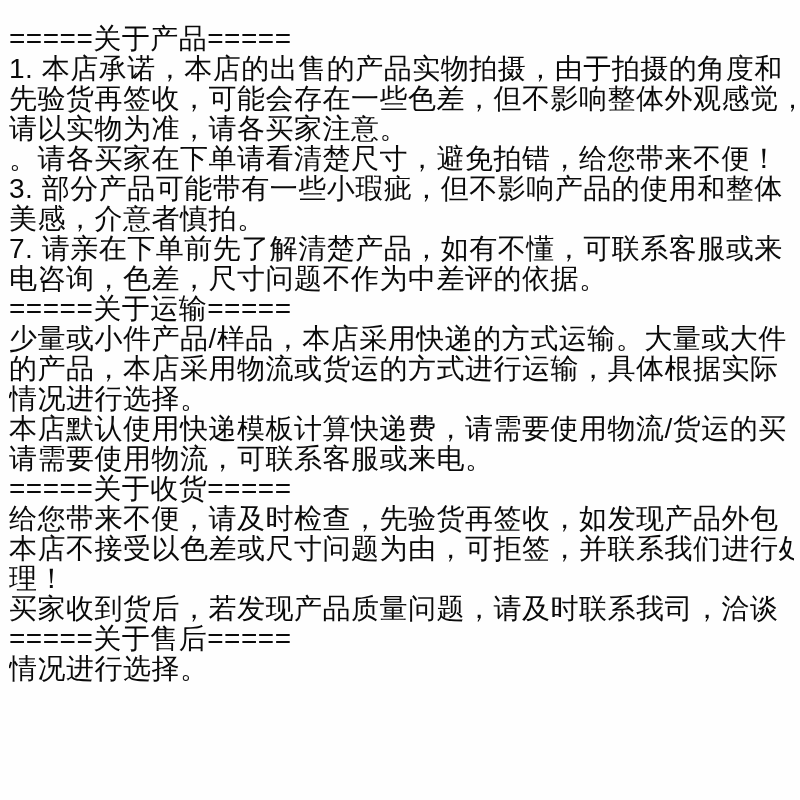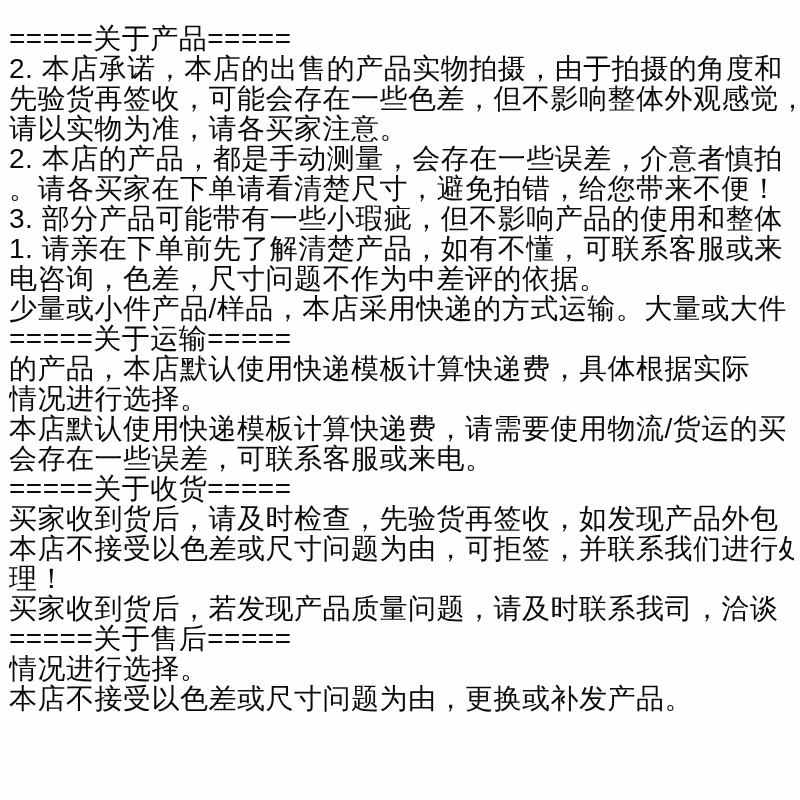--- a/index.html
+++ b/index.html
@@ -31,46 +31,45 @@
     padding: 0;
   }
 </style>
 </head>
 <body>
 
 <div class="page">
 
   <section>
     <div class="ln">=====关于产品=====</div>
-    <div class="ln">2. 本店承诺，本店的出售的产品实物拍摄，由于拍摄的角度和</div>
+    <div class="ln">1. 本店承诺，本店的出售的产品实物拍摄，由于拍摄的角度和</div>
     <div class="ln">先验货再签收，可能会存在一些色差，但不影响整体外观感觉，</div>
     <div class="ln">请以实物为准，请各买家注意。</div>
-    <div class="ln">2. 本店的产品，都是手动测量，会存在一些误差，介意者慎拍</div>
     <div class="ln">。请各买家在下单请看清楚尺寸，避免拍错，给您带来不便！</div>
     <div class="ln">3. 部分产品可能带有一些小瑕疵，但不影响产品的使用和整体</div>
-    <div class="ln">1. 请亲在下单前先了解清楚产品，如有不懂，可联系客服或来</div>
+    <div class="ln">美感，介意者慎拍。</div>
+    <div class="ln">7. 请亲在下单前先了解清楚产品，如有不懂，可联系客服或来</div>
     <div class="ln">电咨询，色差，尺寸问题不作为中差评的依据。</div>
   </section>
 
   <section>
+    <div class="ln">=====关于运输=====</div>
     <div class="ln">少量或小件产品/样品，本店采用快递的方式运输。大量或大件</div>
-    <div class="ln">=====关于运输=====</div>
-    <div class="ln">的产品，本店默认使用快递模板计算快递费，具体根据实际</div>
+    <div class="ln">的产品，本店采用物流或货运的方式进行运输，具体根据实际</div>
     <div class="ln">情况进行选择。</div>
     <div class="ln">本店默认使用快递模板计算快递费，请需要使用物流/货运的买</div>
-    <div class="ln">会存在一些误差，可联系客服或来电。</div>
+    <div class="ln">请需要使用物流，可联系客服或来电。</div>
   </section>
 
   <section>
     <div class="ln">=====关于收货=====</div>
-    <div class="ln">买家收到货后，请及时检查，先验货再签收，如发现产品外包</div>
+    <div class="ln">给您带来不便，请及时检查，先验货再签收，如发现产品外包</div>
     <div class="ln">本店不接受以色差或尺寸问题为由，可拒签，并联系我们进行处</div>
     <div class="ln">理！</div>
   </section>
 
   <section>
     <div class="ln">买家收到货后，若发现产品质量问题，请及时联系我司，洽谈</div>
     <div class="ln">=====关于售后=====</div>
     <div class="ln">情况进行选择。</div>
-    <div class="ln">本店不接受以色差或尺寸问题为由，更换或补发产品。</div>
   </section>
 
 </div>
 
 </body></html>

